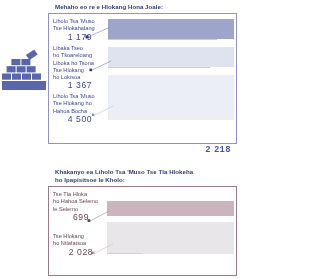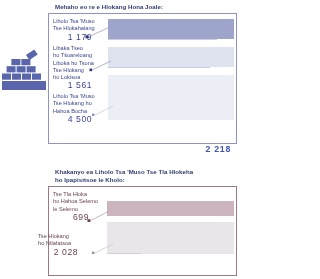--- a/index.html
+++ b/index.html
@@ -151,21 +151,21 @@
       <line x1="25" y1="1" x2="3" y2="11" stroke="#9094c0" stroke-width="0.7"></line>
       <rect x="0.5" y="9.4" width="3" height="3" fill="#2e3a72"></rect>
     </svg>
 
     <div class="label-block" style="left:53px; top:45px; width:54px;">
       <span class="cat-label">Libaka Tseo</span>
       <span class="cat-label">ho Tšoareloang</span>
       <span class="cat-label">Liboka ho Tsona</span>
       <span class="cat-label">Tse Hlokang</span>
       <span class="cat-label">ho Lokisoa</span>
-      <span class="value">1 561</span>
+      <span class="value">1 367</span>
     </div>
     <div class="bar" style="left:108px; top:47px; width:126px; height:20px; background:#dfe2ef;"></div>
     <div class="divider-line" style="left:108px; top:67.2px; width:102px;"></div>
     <svg class="leader" style="left:88px; top:60px;" width="24" height="14">
       <line x1="23" y1="1" x2="4" y2="10" stroke="#9094c0" stroke-width="0.7"></line>
       <rect x="1.5" y="8.6" width="2.6" height="2.6" fill="#2e3a72"></rect>
     </svg>
 
     <div class="label-block" style="left:53px; top:93px; width:54px;">
       <span class="cat-label">Liholo Tsa 'Muso</span>
@@ -196,21 +196,21 @@
       <span class="cat-label">ho Hahoa Selemo</span>
       <span class="cat-label">le Selemo</span>
       <span class="value">699</span>
     </div>
     <div class="bar" style="left:107px; top:41px; width:127px; height:15px; background:#cbb4bd;"></div>
     <svg class="leader" style="left:86px; top:50px;" width="24" height="14">
       <line x1="23" y1="1" x2="4" y2="11" stroke="#b09aa3" stroke-width="0.7"></line>
       <rect x="1.5" y="9.2" width="2.8" height="2.8" fill="#6b4350"></rect>
     </svg>
 
-    <div class="label-block" style="left:38px; top:73px; width:56px;">
+    <div class="label-block" style="left:53px; top:73px; width:56px;">
       <span class="cat-label">Tse Hlokang</span>
       <span class="cat-label">ho Ntlafatsoa</span>
       <span class="value">2 028</span>
     </div>
     <div class="bar" style="left:107px; top:62px; width:127px; height:32px; background:#e9e6ea;"></div>
     <div class="divider-line" style="left:107px; top:93.4px; width:34px; background:#d2ced4;"></div>
     <svg class="leader" style="left:90px; top:83px;" width="24" height="14">
       <line x1="23" y1="1" x2="5" y2="10" stroke="#cdc2c7" stroke-width="0.7"></line>
       <rect x="2" y="8.6" width="2.4" height="2.4" fill="#9a8892"></rect>
     </svg>

